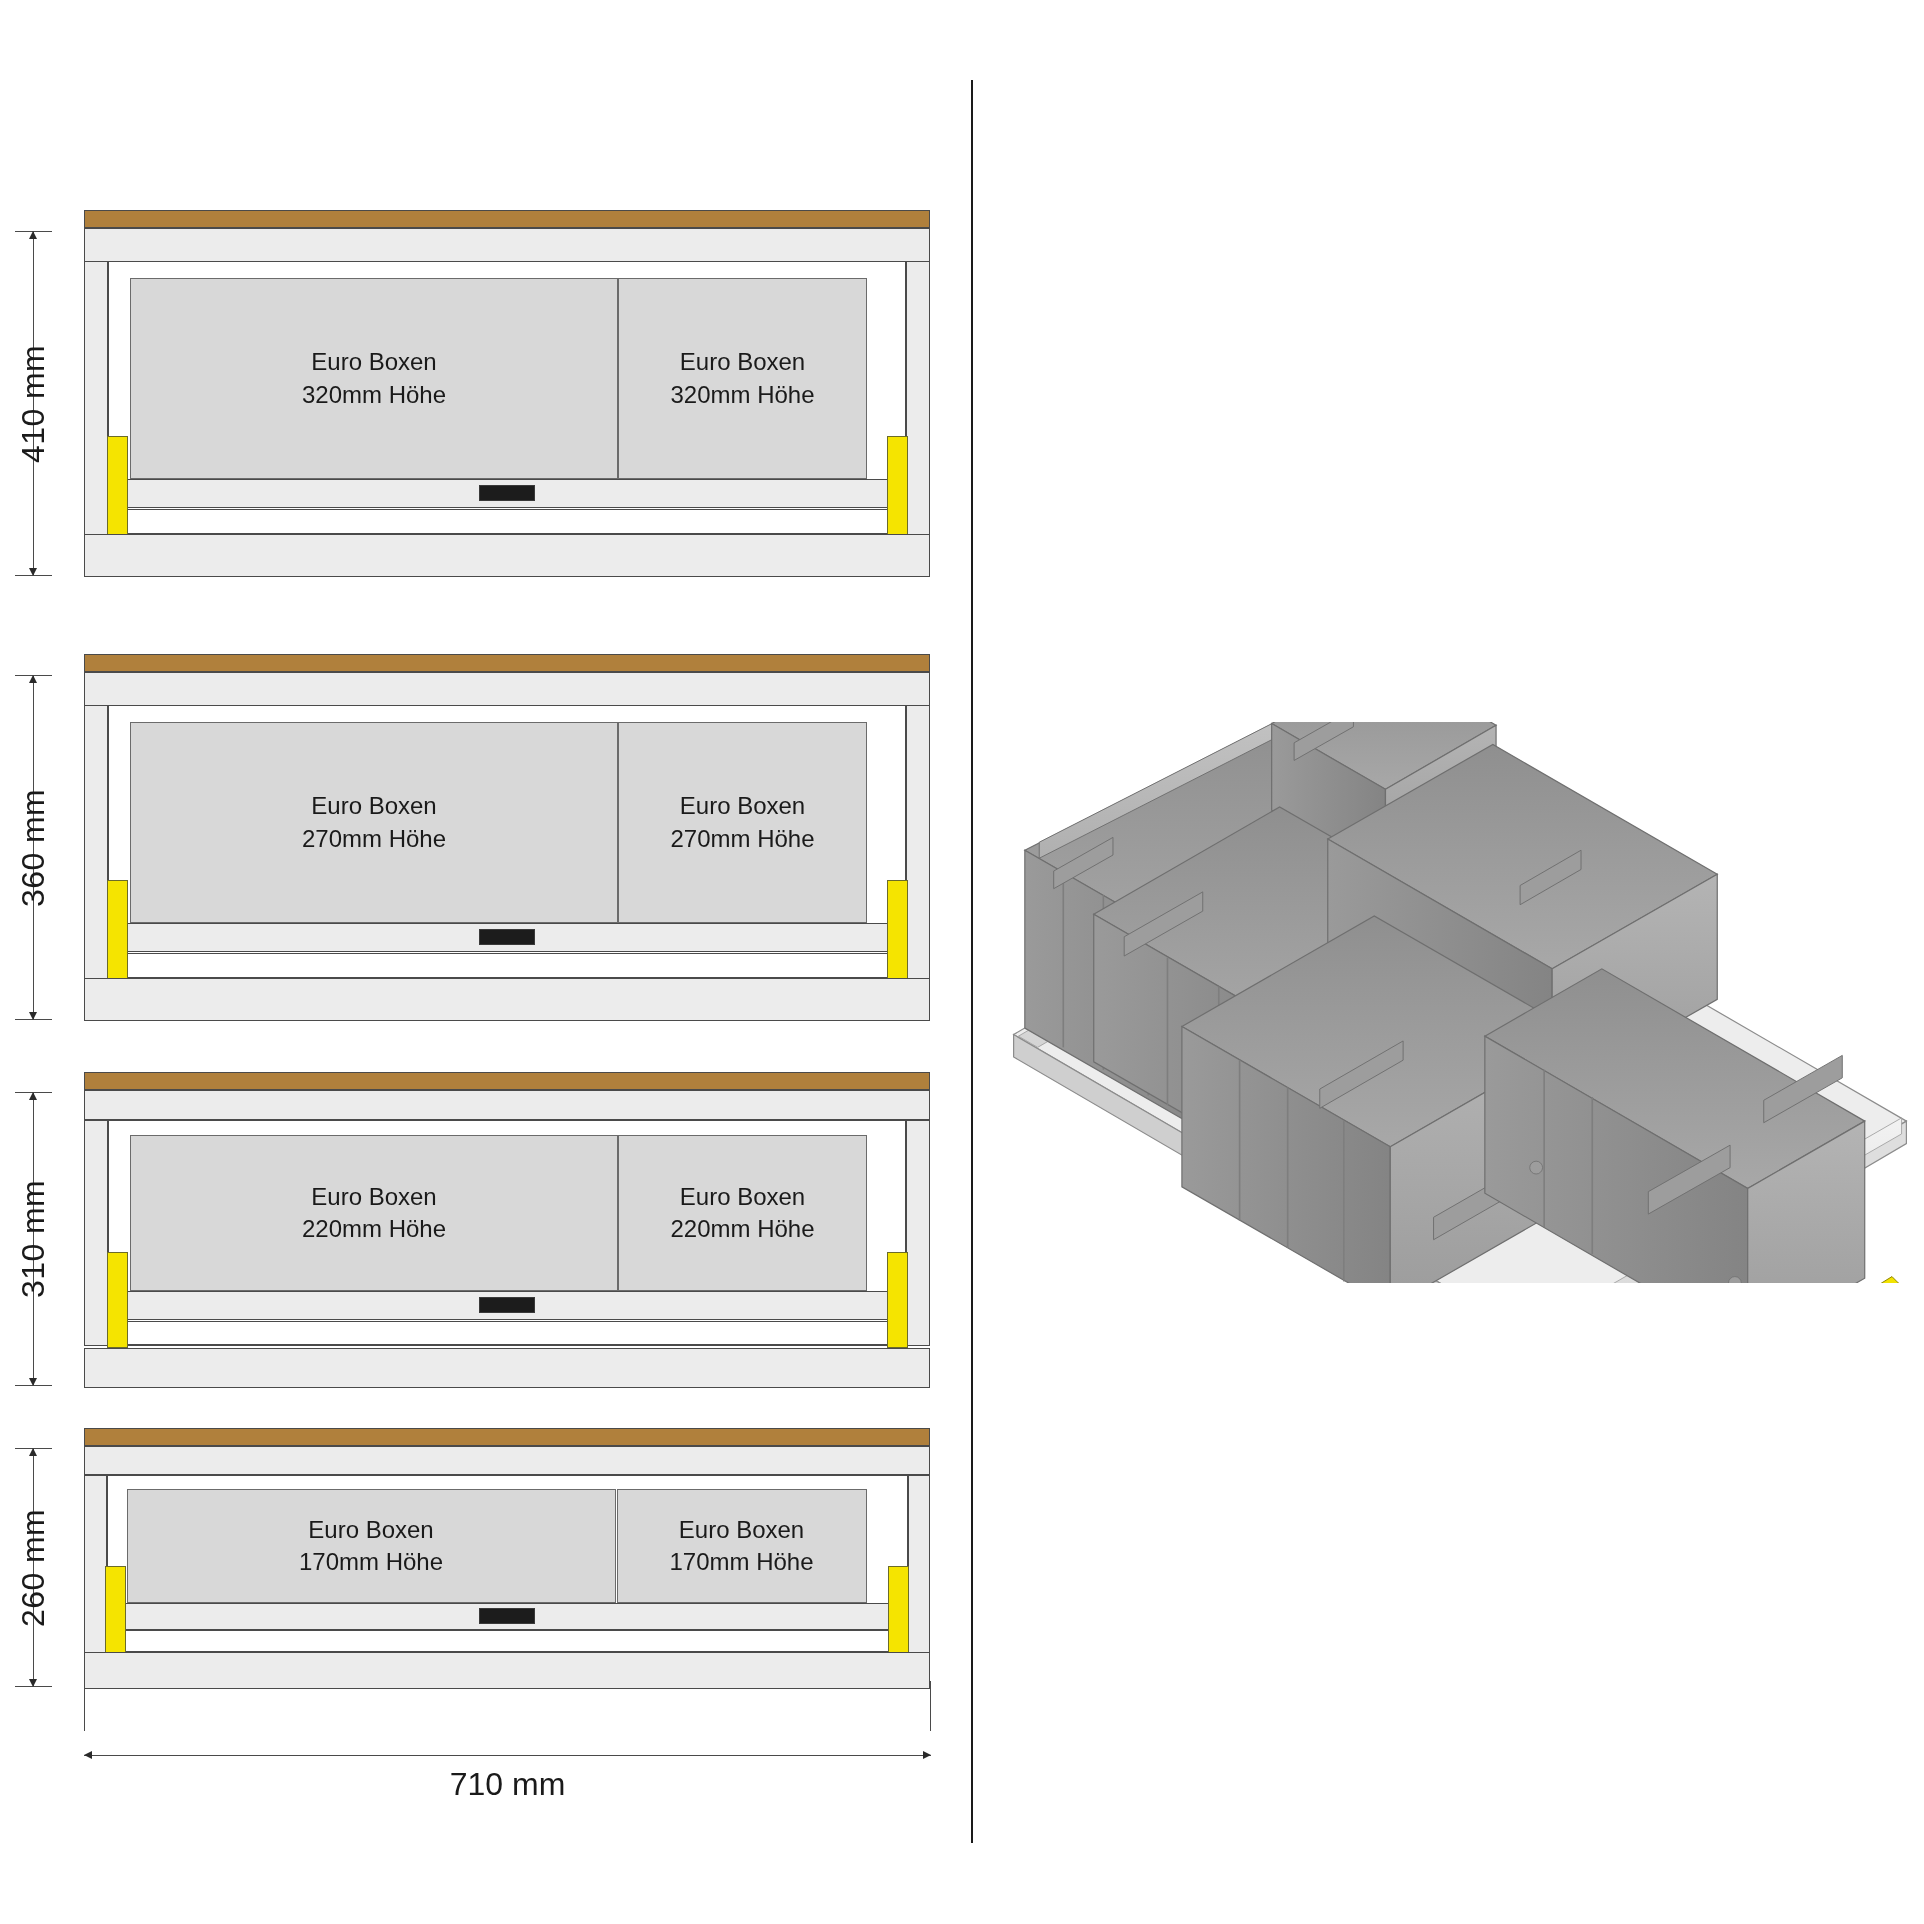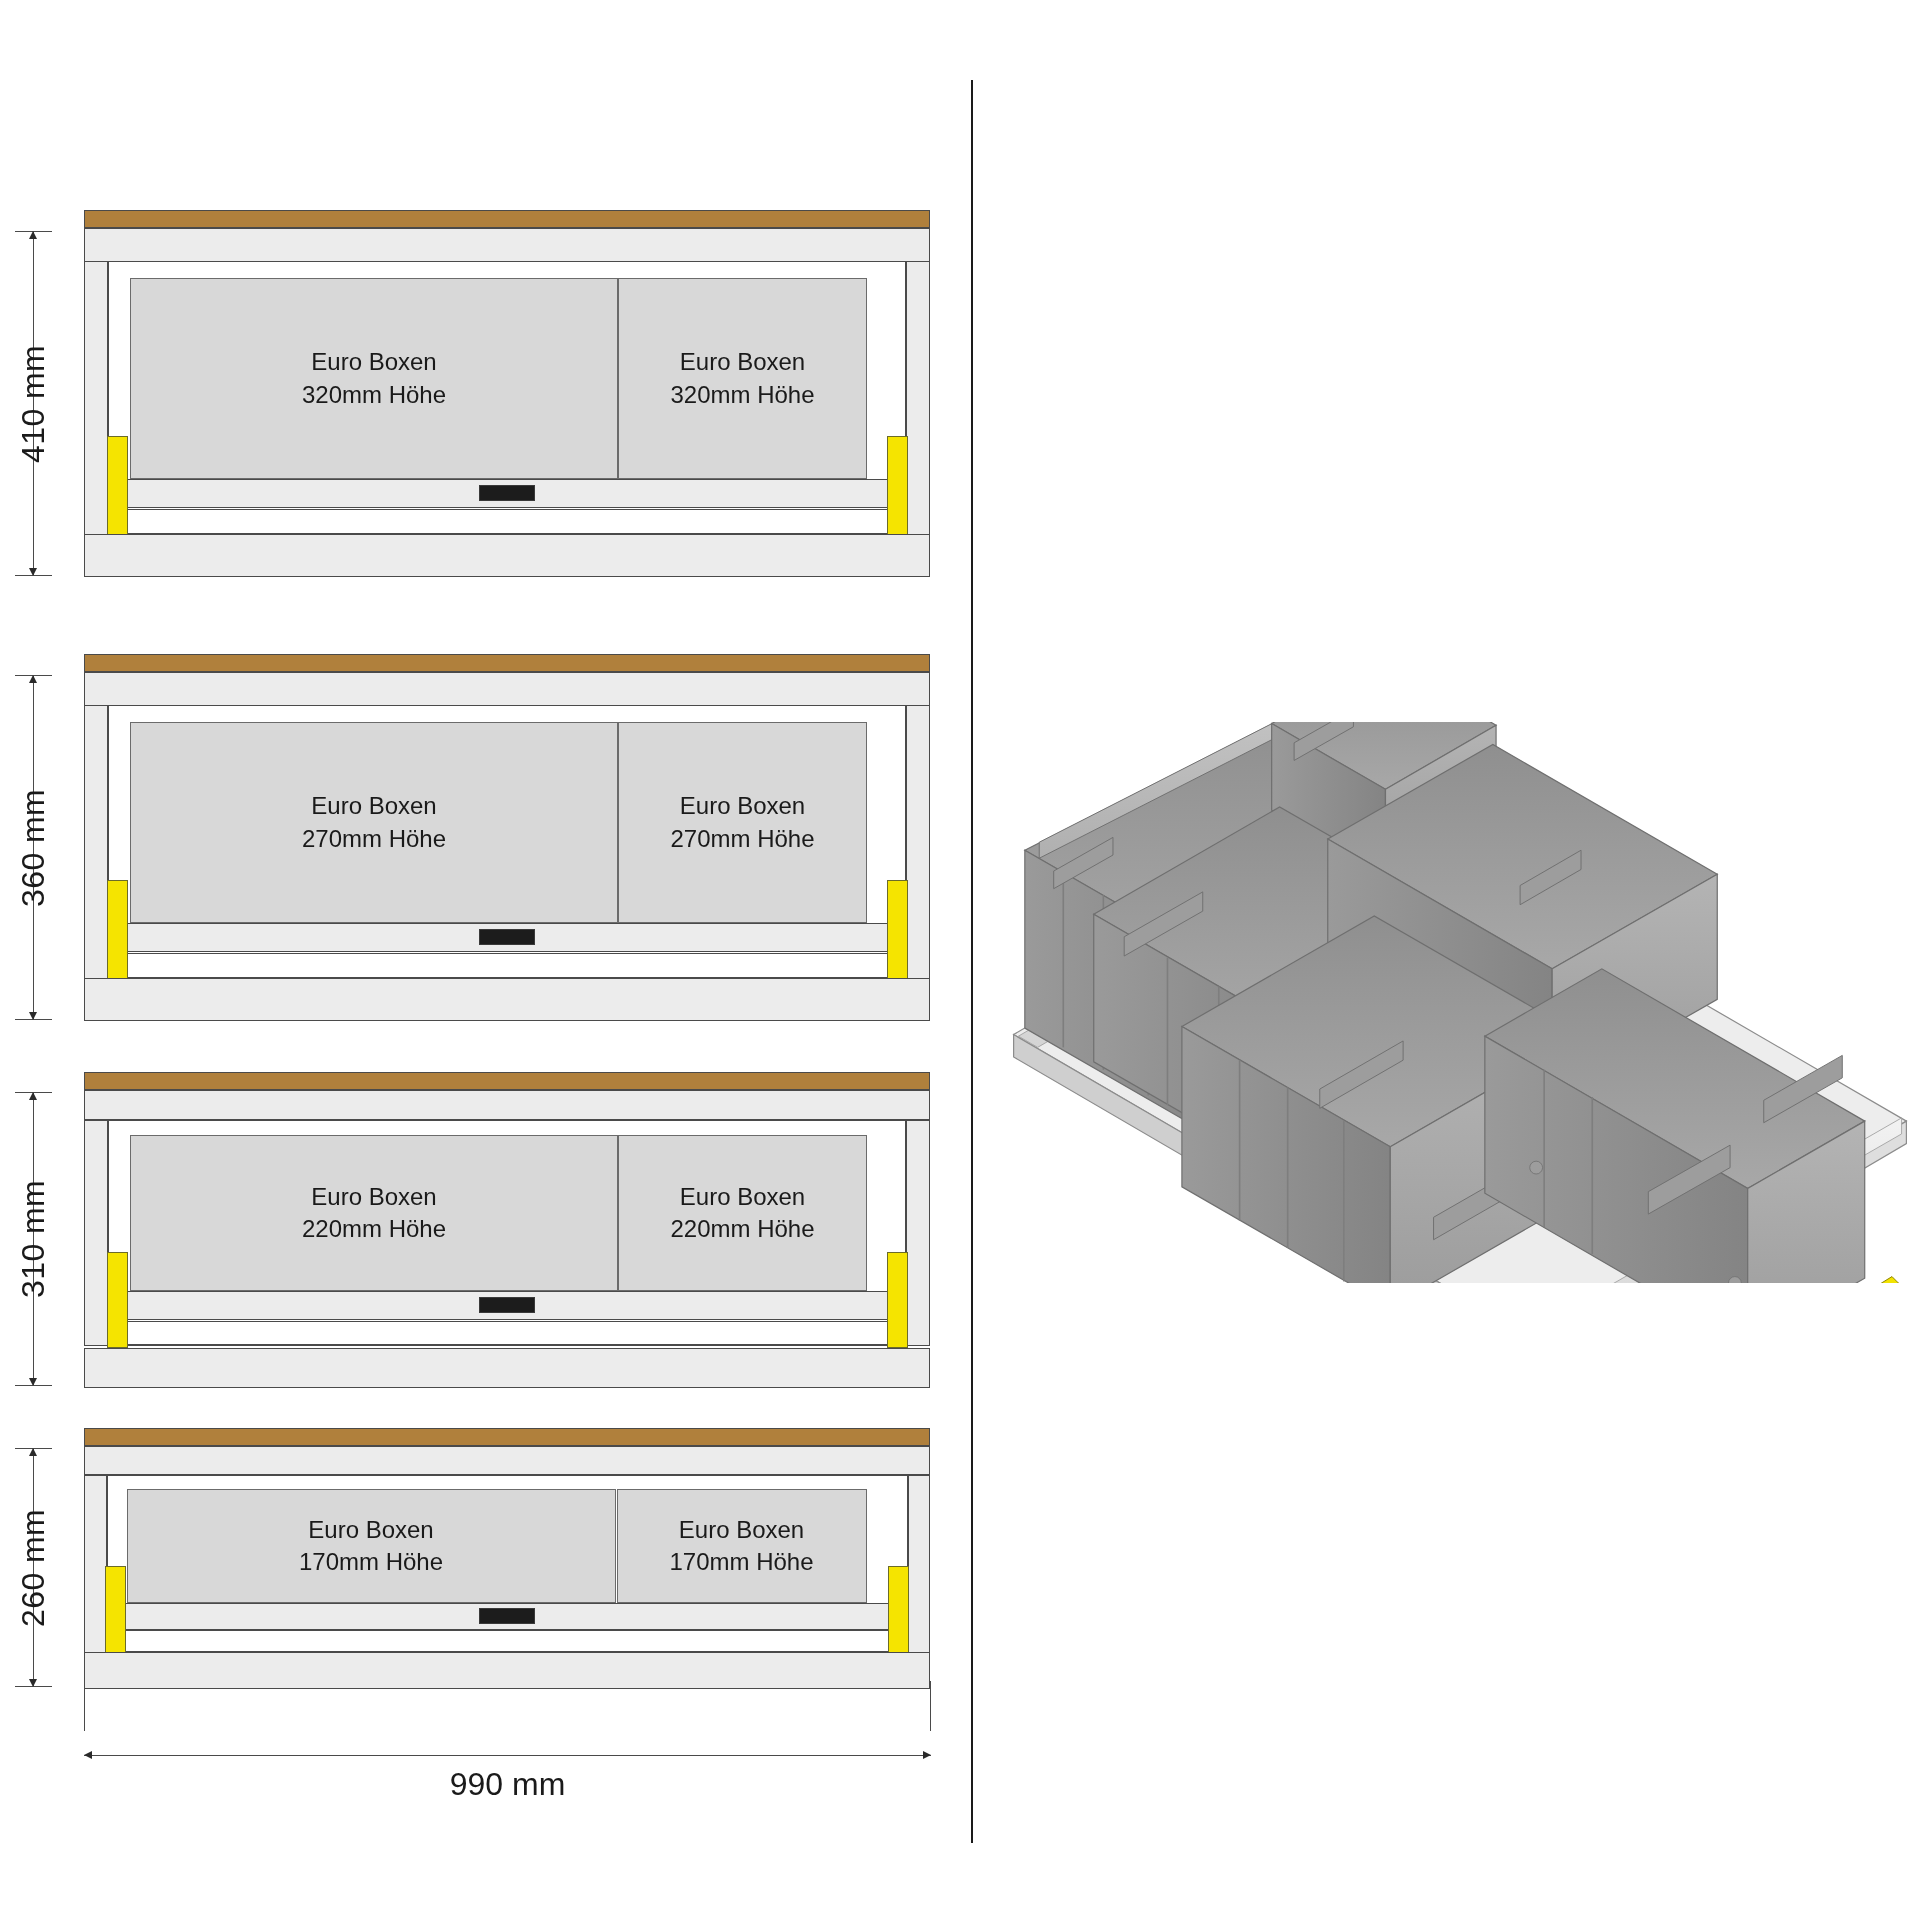--- a/index.html
+++ b/index.html
@@ -266,21 +266,21 @@
     <div class="clip" style="right:21px;top:138px;width:21px;height:88px;"></div>
     <div class="carcass-bottom" style="bottom:0;height:37px;"></div>
   </div>
 
   <div class="dim-h" style="left:84px;top:1731px;width:847px;height:48px;">
     <div class="line"></div>
     <div class="arrow a-left"></div>
     <div class="arrow a-right"></div>
     <div class="ext" style="left:0;top:-50px;height:50px;"></div>
     <div class="ext" style="right:0;top:-50px;height:50px;"></div>
-    <div class="dim-text">990 mm</div>
+    <div class="dim-text">710 mm</div>
   </div>
 
   <div class="render-3d" style="left:1007px;top:722px;width:906px;height:561px;">
     <svg width="906" height="561" viewBox="0 0 1130 700">
       <defs>
         <linearGradient id="gTop" x1="0" y1="0" x2="0" y2="1">
           <stop offset="0%" stop-color="#c2c2c2"></stop>
             <stop offset="100%" stop-color="#b0b0b0"></stop>
         </linearGradient>
         <linearGradient id="gFront" x1="0" y1="0" x2="0" y2="1">

